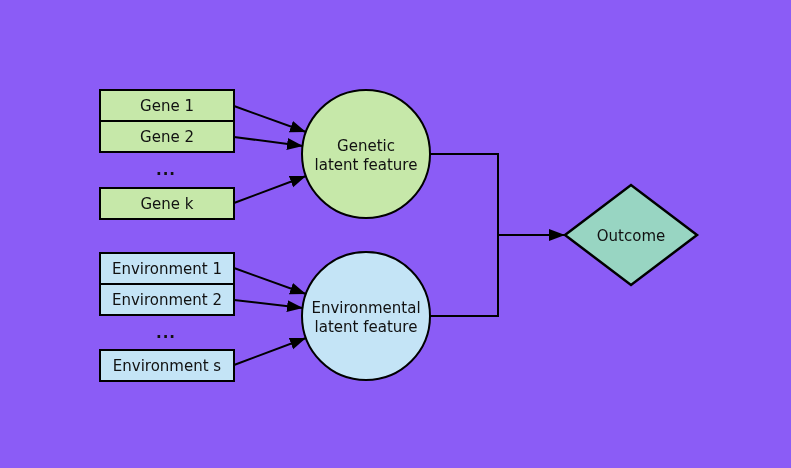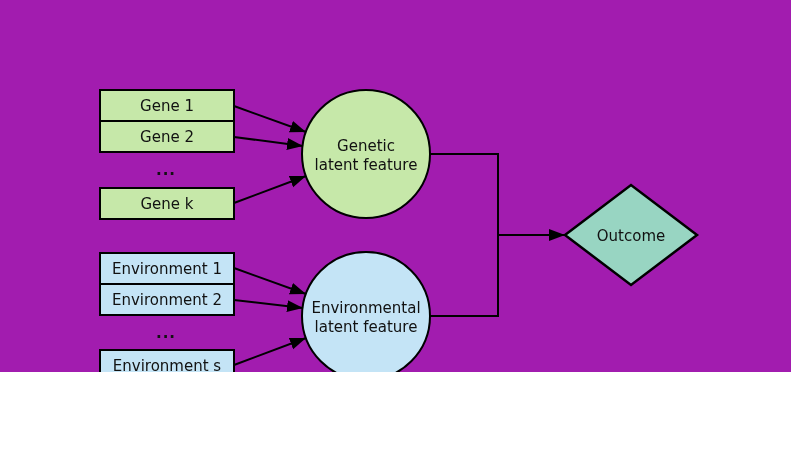--- a/index.html
+++ b/index.html
@@ -3,22 +3,22 @@
 <meta charset="utf-8">
 <style>
   html, body {
     margin: 0;
     padding: 0;
     background: #ffffff;
   }
   .canvas {
     position: relative;
     width: 791px;
-    height: 372px;
-    background: #a21caf;
+    height: 468px;
+    background: #8b5cf6;
     font-family: "DejaVu Sans", sans-serif;
   }
   svg text {
     font-family: "DejaVu Sans", sans-serif;
     fill: #111111;
   }
   .node-label { font-size: 15px; }
   .ellipsis-label { font-size: 15px; font-weight: bold; letter-spacing: 1px; }
 </style>
 </head>

